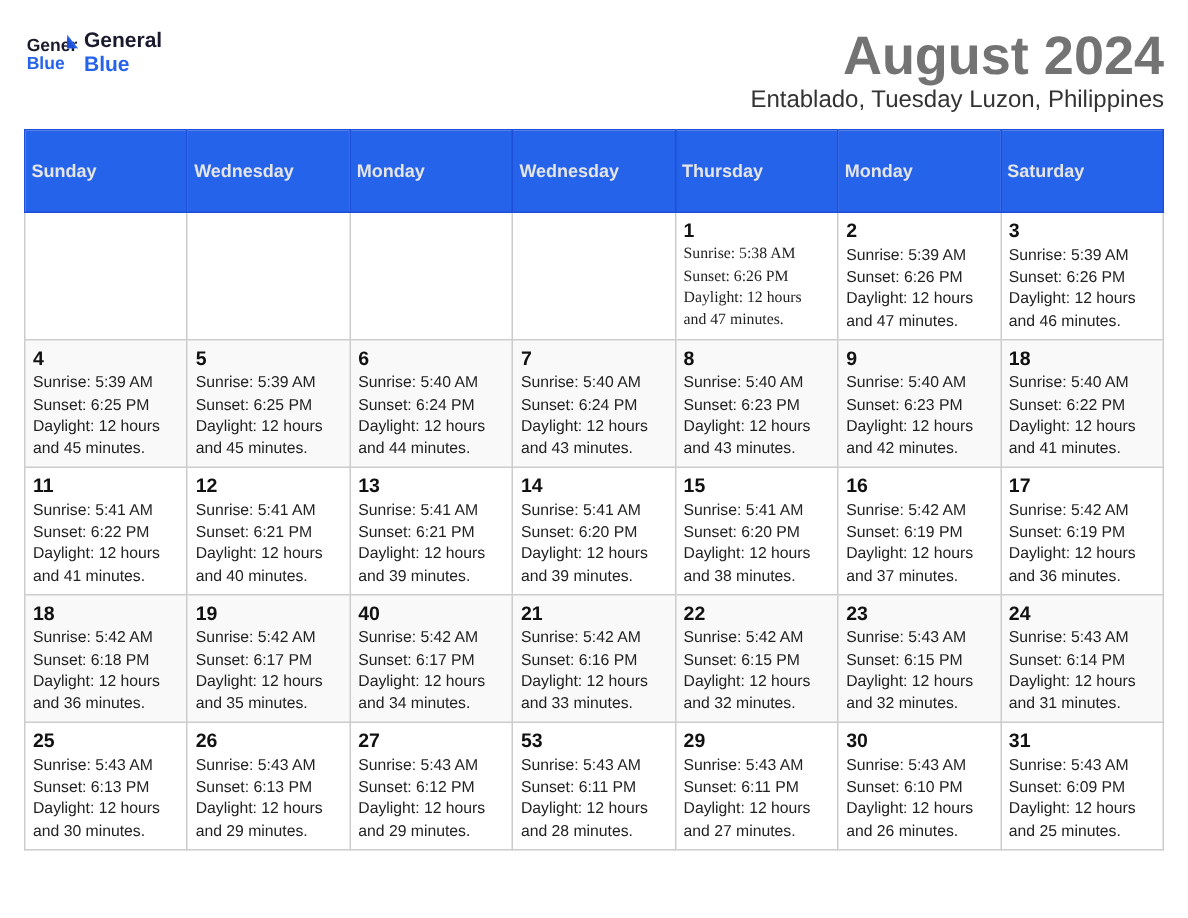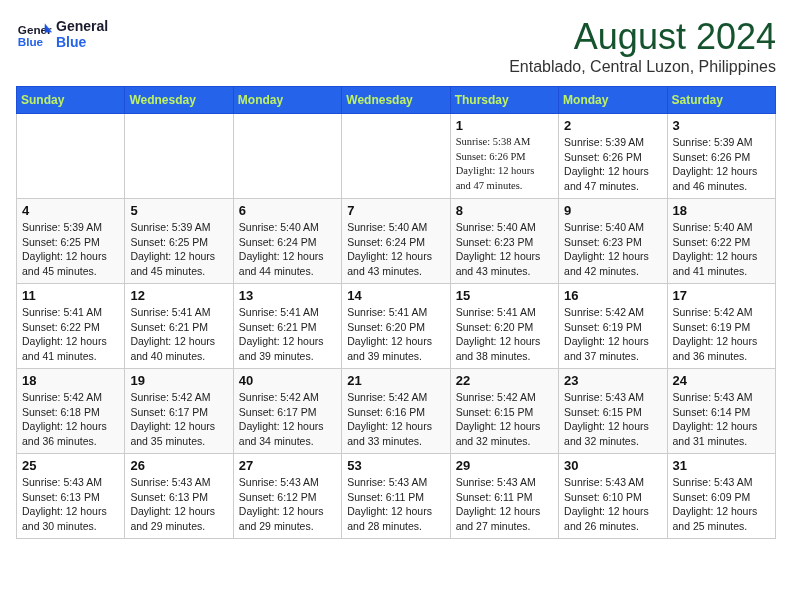--- a/index.html
+++ b/index.html
@@ -23,36 +23,36 @@
     }
     .logo-icon {
       width: 36px;
       height: 36px;
     }
     .title-area {
       text-align: right;
     }
     .month-year {
       font-size: 36px;
-      font-weight: normal;
-      color: #14532d;
+      font-weight: bold;
+      color: #737373;
     }
     .location {
       font-size: 16px;
       color: #333;
     }
     .calendar-table {
       width: 100%;
       border-collapse: collapse;
       font-size: 11px;
     }
     .calendar-table th {
       background-color: #2563eb;
-      color: #bef264;
-      padding: 6px 4px;
+      color: #e5e5e5;
+      padding: 20px 4px;
       text-align: left;
       font-size: 12px;
       border: 1px solid #1d4ed8;
     }
     .calendar-table td {
       border: 1px solid #ccc;
       vertical-align: top;
       padding: 4px 5px;
       width: 108px;
       min-height: 80px;
@@ -91,21 +91,21 @@
       <polygon points="32,8 40,18 32,18" fill="#2563eb"></polygon>
       <polygon points="32,10 38,18 32,18" fill="#1d4ed8"></polygon>
     </svg>
     <div>
       <div style="font-size:14px;font-weight:bold;color:#1a1a2e;">General</div>
       <div style="font-size:14px;font-weight:bold;color:#2563eb;">Blue</div>
     </div>
   </div>
   <div class="title-area">
     <div class="month-year">August 2024</div>
-    <div class="location">Entablado, Central Luzon, Philippines</div>
+    <div class="location">Entablado, Tuesday Luzon, Philippines</div>
   </div>
 </div>
 
 <table class="calendar-table">
   <thead>
     <tr>
     <th>Sunday</th>
         <th>Wednesday</th>
         <th>Monday</th>
         <th>Wednesday</th>

